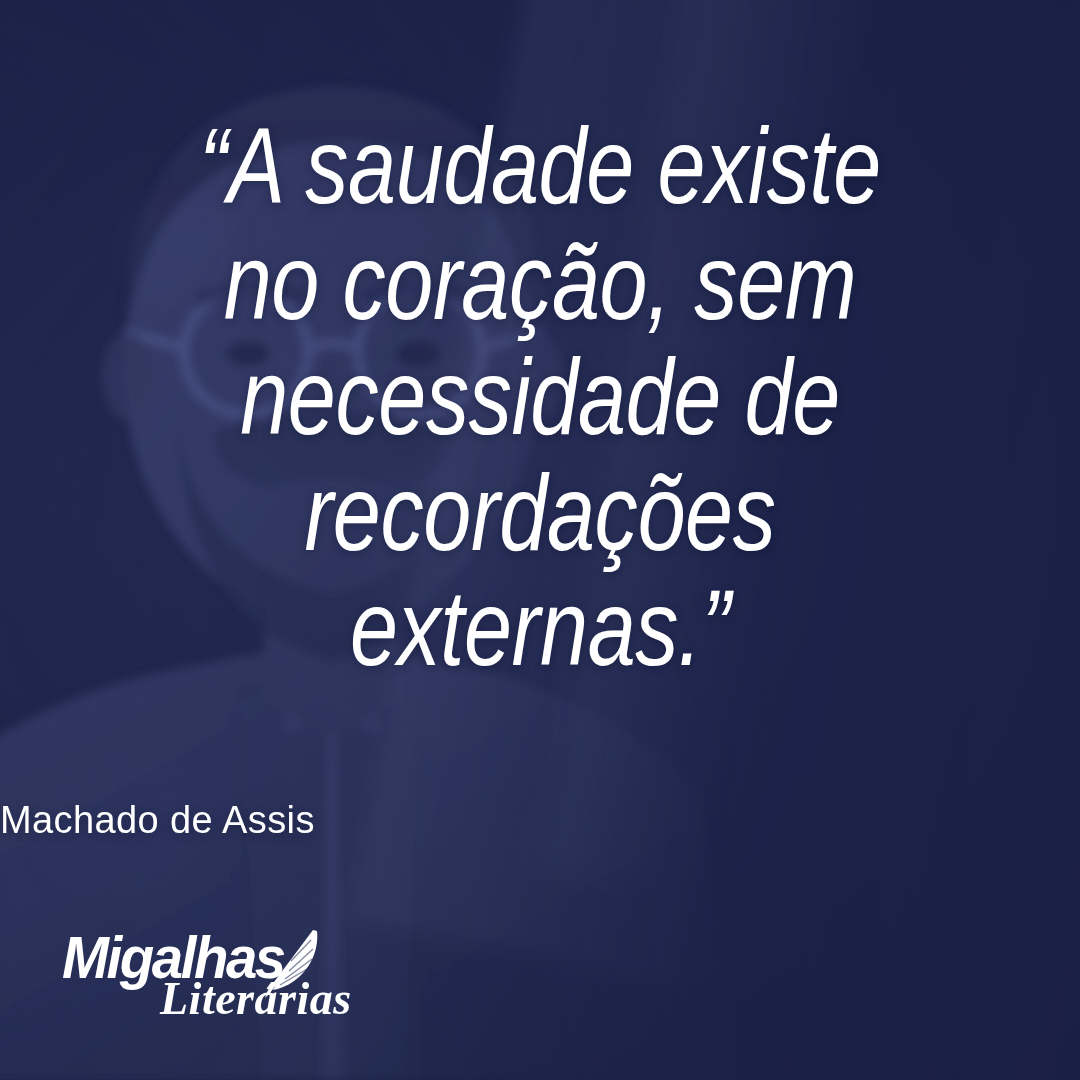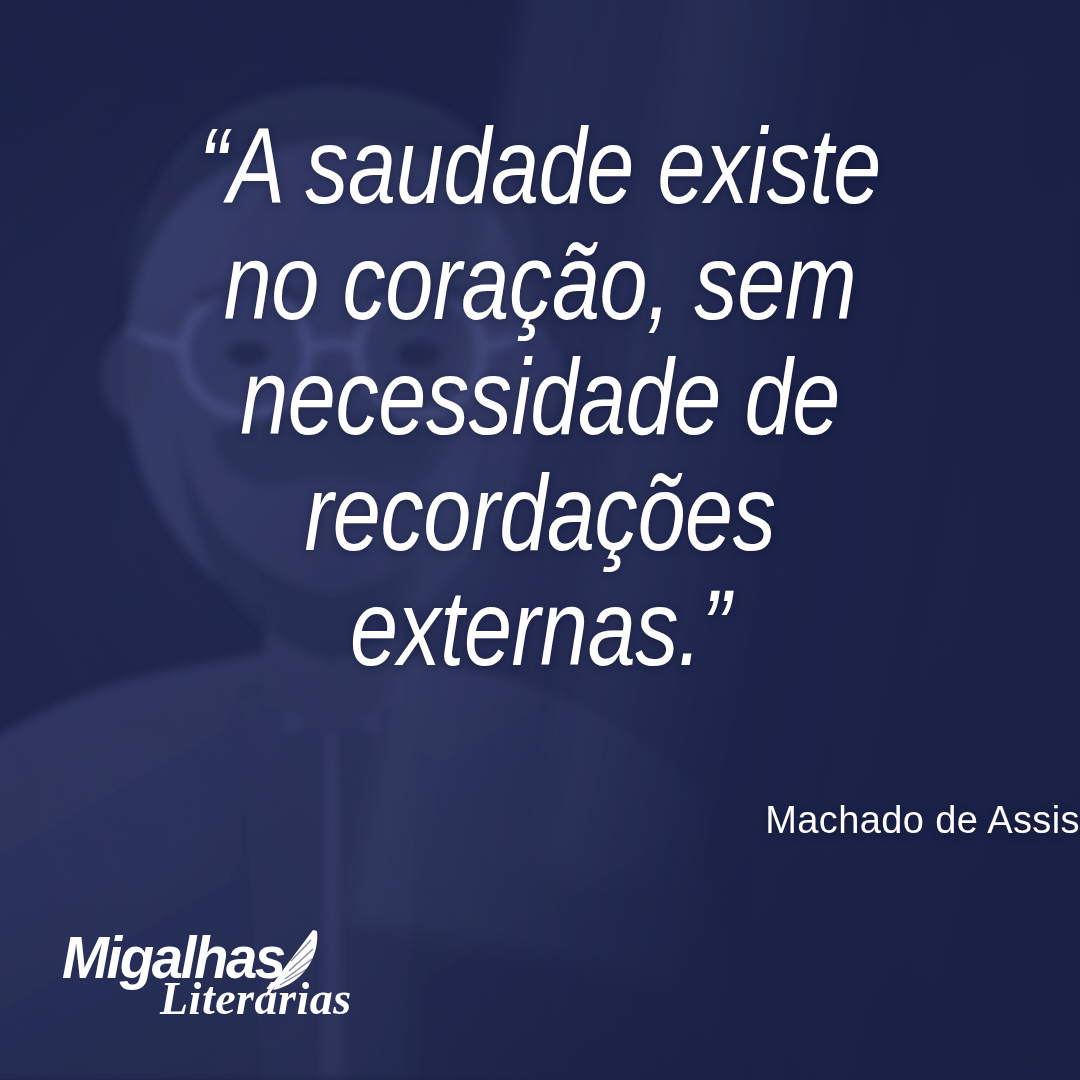--- a/index.html
+++ b/index.html
@@ -85,21 +85,21 @@
     transform-origin:50% 0%;
     white-space:pre-line;
     text-shadow:0 2px 10px rgba(10,14,36,0.35);
   }
 
   
   .author{
     position:absolute;
     left:0; right:0;
     top:799px;
-    text-align:right;
+    text-align:left;
     color:#ffffff;
     font-size:38px;
     font-weight:400;
     letter-spacing:0.4px;
     text-shadow:0 2px 8px rgba(10,14,36,0.35);
   }
 
   
   .logo{
     position:absolute;

